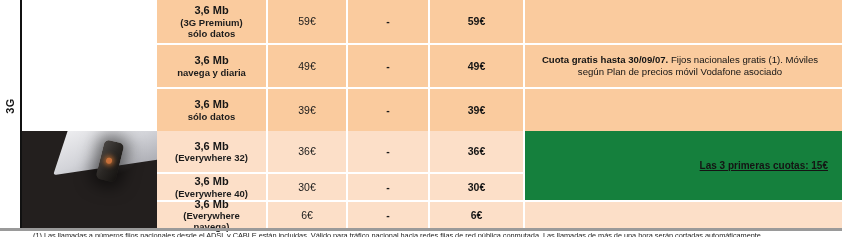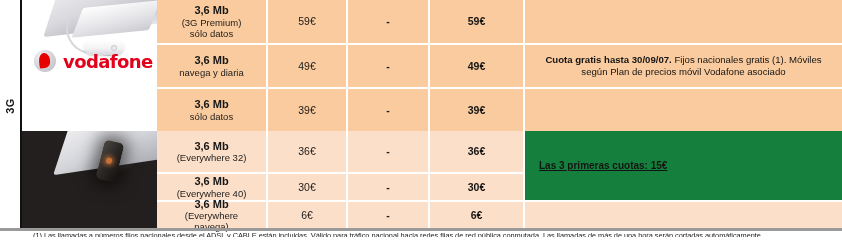--- a/index.html
+++ b/index.html
@@ -114,65 +114,53 @@
   .c-plan{width:111px;}
   .c-p1{width:80px;}
   .c-p2{width:82px;}
   .c-p3{width:95px;}
   .c-notes{width:317px;border-right:none;}
 
   .shade-a .cell{background:#facb9e;}
   .shade-b .cell{background:#fcdfc8;}
 
   .plan-speed{font-size:11px;font-weight:bold;color:#161616;}
-  .plan-sub{font-size:9.5px;color:#1c1c1c;}
+  .plan-sub{font-size:9.5px;color:#1c1c1c;font-weight:bold;}
   .price{font-size:10.5px;color:#1b1b1b;}
   .price-bold{font-size:10.5px;font-weight:bold;color:#141414;}
   .dash{font-size:10.5px;font-weight:bold;color:#1b1b1b;}
 
   .notecell{
     font-size:9.6px;line-height:1.3;color:#141414;padding:3px 14px;
   }
   .notecell b{font-weight:bold;}
 
   
   .note-merge{
     position:absolute;box-sizing:border-box;
-    display:flex;align-items:center;justify-content:flex-start;text-align:center;
+    display:flex;align-items:center;justify-content:flex-end;text-align:center;padding-left:7px;
   }
 
   
   .botrule{position:absolute;left:0;top:228px;width:842px;height:3px;background:#9a9a9a;}
   .footnote{
     position:absolute;left:2px;top:231px;width:838px;height:6px;overflow:hidden;
     font-size:7.4px;color:#1a1a1a;white-space:nowrap;letter-spacing:-.05px;margin-left:31px;
   }
 </style>
 </head>
 <body>
 
 <div class="sheet">
 
   <div class="section-label">
     <div class="txt">3G</div>
   </div>
   <div class="vline"></div>
 
-  <div class="op-block op-vodafone">
-    <div class="photo">
-      <div class="vf-laptop"></div>
-      <div class="vf-laptop2"></div>
-      <div class="vf-cable"></div>
-      <div class="vf-modem"></div>
-    </div>
-    <div class="brand-vodafone">
-      <span class="vf-speech"></span>
-      <span class="vf-word">vodafone</span>
-    </div>
-  </div>
 
   <div class="op-block op-orange">
     <div class="photo">
       <div class="or-laptop"></div>
       <div class="or-glow"></div>
       <div class="or-usb"></div>
     </div>
 
   </div>
 

